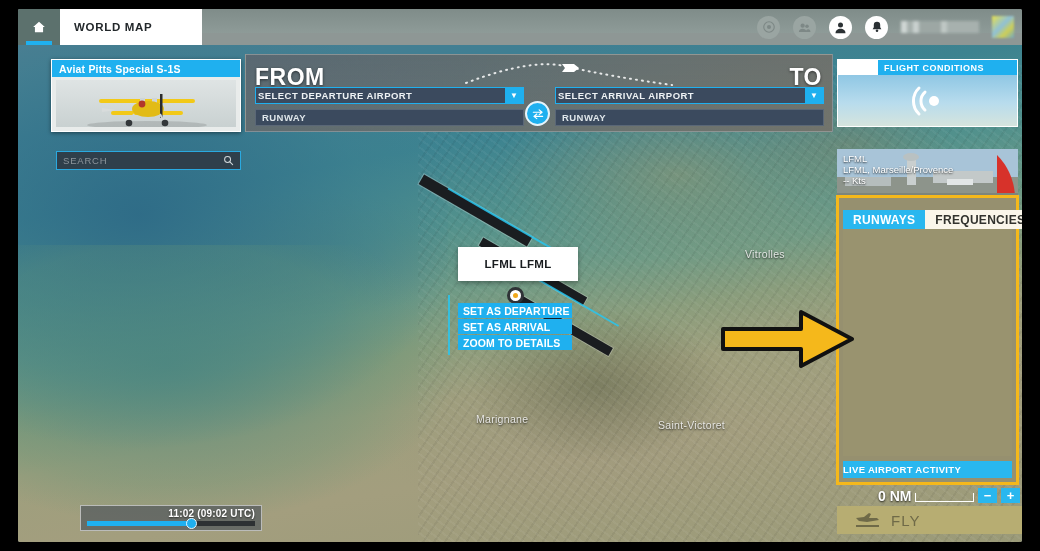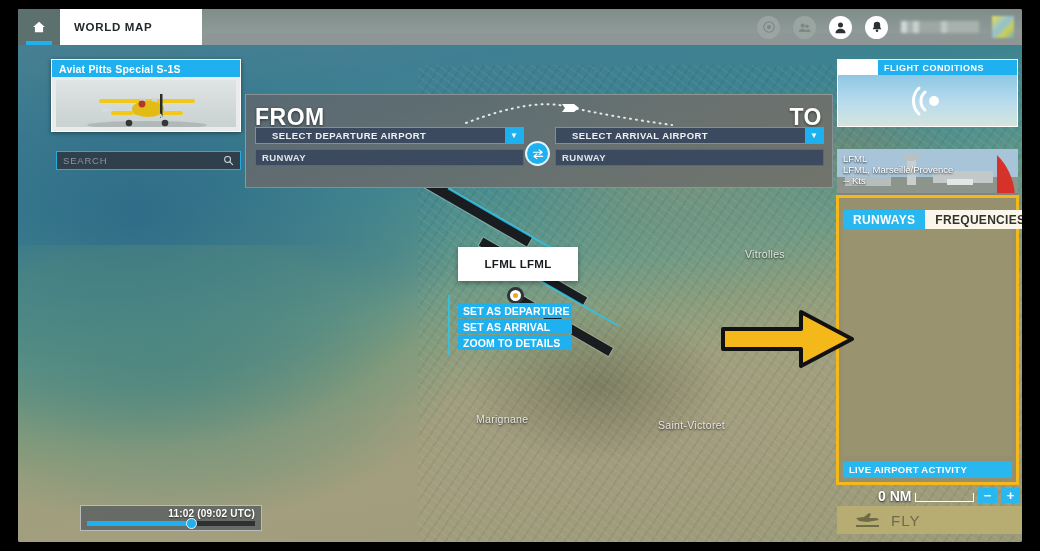--- a/index.html
+++ b/index.html
@@ -153,44 +153,43 @@
   }
   #aircraft-img {
     position: absolute; left: 4px; top: 20px; right: 4px; bottom: 4px;
     background: linear-gradient(to bottom,#dfe4e4,#c9d1d1);
     overflow: hidden;
   }
 
   
   #routebar {
     position: absolute; left: 227px; top: 45px;
-    width: 588px; height: 94px;
+    width: 588px; height: 78px;
     background:
       linear-gradient(to bottom, rgba(72,88,100,.55), rgba(86,96,100,.6)),
       radial-gradient(ellipse 300px 60px at 180px 40px, rgba(120,140,150,.35), transparent 70%),
       linear-gradient(110deg,#6e7d84 0%,#7b8880 40%,#8d8f7f 70%,#9b9178 100%);
     border: 1px solid rgba(255,255,255,.25);
-    margin-top: 40px;
   }
   .bigword {
     position: absolute; top: 9px;
     color: #fff; font-size: 23px; font-weight: bold; letter-spacing: .5px;
     text-shadow: 0 1px 3px rgba(0,0,0,.55);
   }
   #word-from { left: 9px; }
   #word-to { right: 10px; }
   .route-select {
     position: absolute; height: 17px;
     background: #3b4a5e;
     border: 1px solid #1fb0ef;
     display: flex; align-items: center;
   }
   .route-select .txt {
     flex: 1; color: #eef2f4; font-size: 9.5px; font-weight: bold;
-    letter-spacing: .45px; padding-left: 16px;
+    letter-spacing: .45px; padding-left: 2px;
   }
   .route-select .caret {
     width: 18px; height: 100%;
     background: #1fb0ef;
     display: flex; align-items: center; justify-content: center;
     color: #fff; font-size: 8px;
   }
   .route-runway {
     position: absolute; height: 17px;
     background: #3b4a5e;
@@ -289,21 +288,21 @@
   .tab.active { background: #29b7ef; color: #fff; }
   .tab.inactive { background: #faf6ea; color: #32332e; }
   #panel-content {
     position: absolute; left: 4px; right: 4px; top: 31px; bottom: 26px;
     background: #99936f;
   }
   #live-activity {
     position: absolute; left: 4px; right: 4px; bottom: 4px;
     height: 17px; background: #29b7ef;
     color: #fff; font-size: 9.5px; font-weight: bold; letter-spacing: .3px;
-    display: flex; align-items: center; padding-left: 6px;
+    display: flex; align-items: center; 
   }
 
   
   #zoom-row {
     position: absolute; left: 860px; top: 478px;
     width: 142px; height: 17px;
     display: flex; align-items: center; gap: 4px;
   }
   #scale-label {
     color: #fff; font-size: 14px; font-weight: bold;

